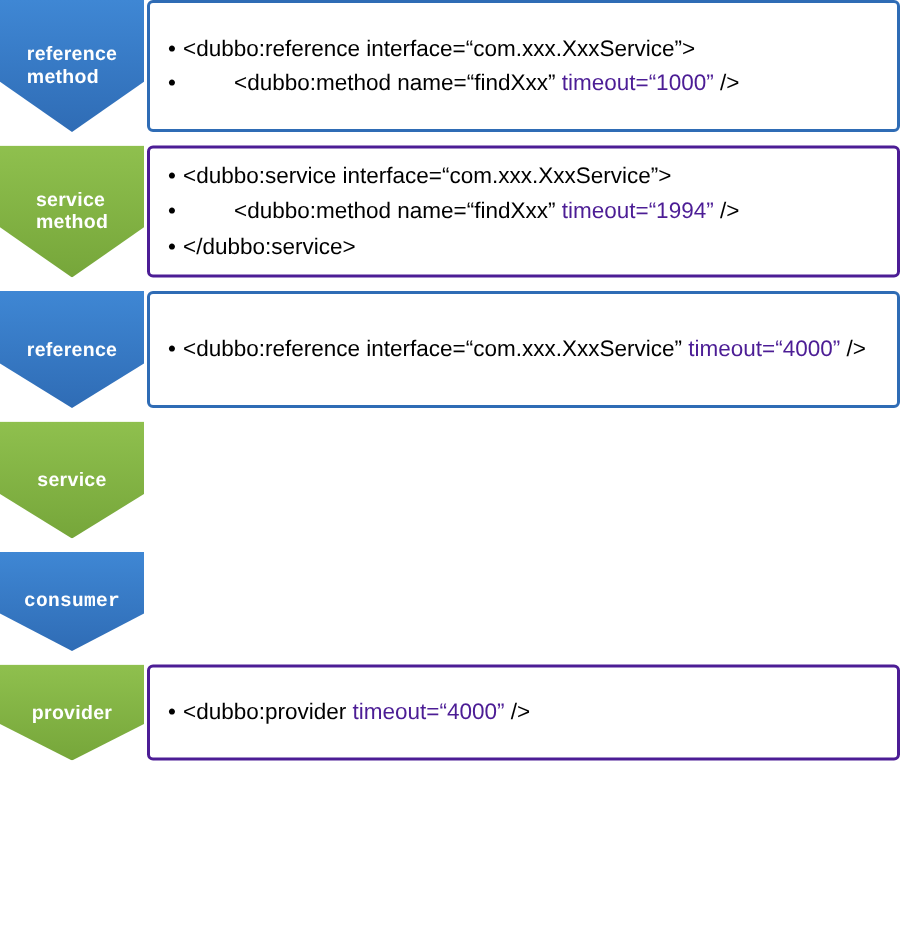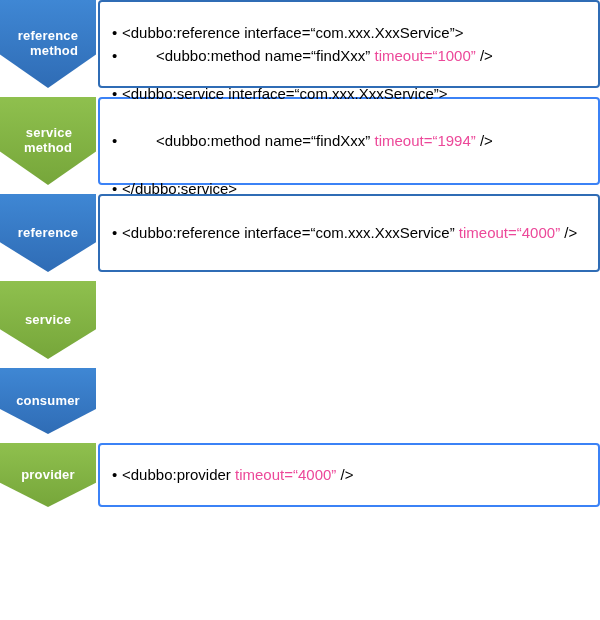--- a/index.html
+++ b/index.html
@@ -27,21 +27,21 @@
   
   .chevron {
     position: relative;
     width: 96px;
     flex: 0 0 96px;
     display: flex;
     align-items: center;
     justify-content: center;
     color: #ffffff;
     font-weight: bold;
-    text-align: right;
+    text-align: left;
     line-height: 1.15;
     letter-spacing: 0.2px;
     clip-path: polygon(0% 0%, 100% 0%, 100% 62%, 50% 100%, 0% 62%);
   }
   .chevron.blue {
     background: linear-gradient(to bottom, #3f87d4 0%, #2f6cb5 100%);
   }
   .chevron.green {
     background: linear-gradient(to bottom, #8fc04e 0%, #76a63a 100%);
   }
@@ -57,39 +57,38 @@
     box-sizing: border-box;
     display: flex;
     flex-direction: column;
     justify-content: center;
     padding: 6px 10px 6px 12px;
   }
   .box.blue {
     border: 2px solid #2f6cb5;
   }
   .box.green {
-    border: 2px solid #3b82f6;
-    gap: 24px;
+    border: 2px solid #4c1d95;
   }
   .code-line {
     color: #000000;
     font-size: 15px;
     line-height: 1.55;
     white-space: nowrap;
   }
   .bullet {
     display: inline-block;
     width: 10px;
   }
   .indent {
     display: inline-block;
     width: 34px;
   }
   .red {
-    color: #ec4899;
+    color: #4c1d95;
   }
 </style>
 </head>
 <body>
 
 <div class="diagram" id="diagram">
     <div class="row" style="height: 88px; margin-bottom: 9px;">
       <div class="chevron blue">
         <span class="chevron-label" style="font-size: 13px;">reference<br>method</span>
       </div>
@@ -114,21 +113,21 @@
       </div>
       <div class="box blue" style="margin-left: 2px;">
         <div class="code-line"><span class="bullet">•</span><span>&lt;dubbo:reference interface=“com.xxx.XxxService” </span><span class="red">timeout=“4000”</span><span> /&gt;</span></div>
       </div>
     </div>
     <div class="row" style="height: 78px; margin-bottom: 9px;">
       <div class="chevron green">
         <span class="chevron-label" style="font-size: 13px;">service</span>
       </div>
     </div>
-    <div class="row" style="height: 66px; margin-bottom: 9px;">
+    <div class="row" style="height: 66px; margin-bottom: 9px; font-family: Liberation Mono, monospace;">
       <div class="chevron blue">
         <span class="chevron-label" style="font-size: 13px;">consumer</span>
       </div>
     </div>
     <div class="row" style="height: 64px; margin-bottom: 9px;">
       <div class="chevron green">
         <span class="chevron-label" style="font-size: 13px;">provider</span>
       </div>
       <div class="box green" style="margin-left: 2px;">
         <div class="code-line"><span class="bullet">•</span><span>&lt;dubbo:provider </span><span class="red">timeout=“4000”</span><span> /&gt;</span></div>

